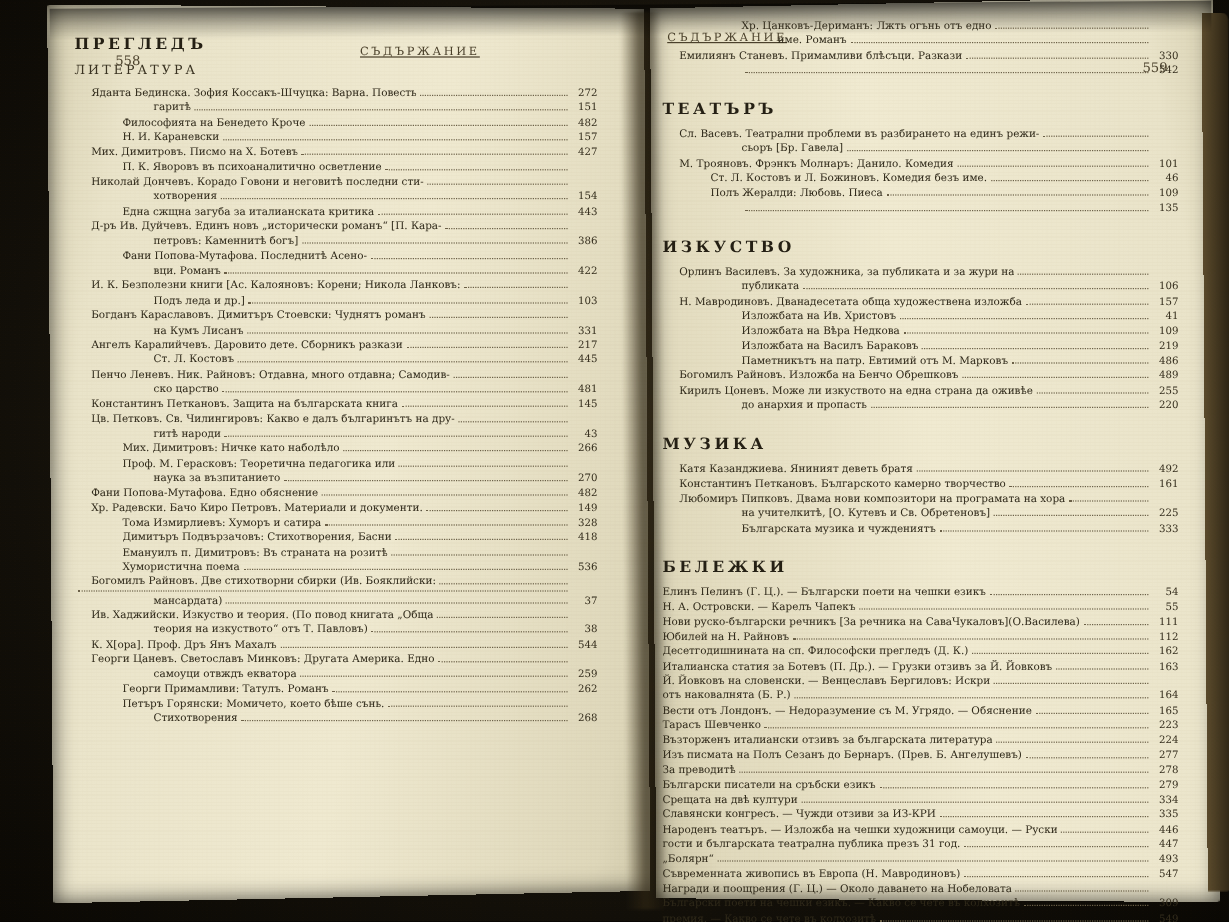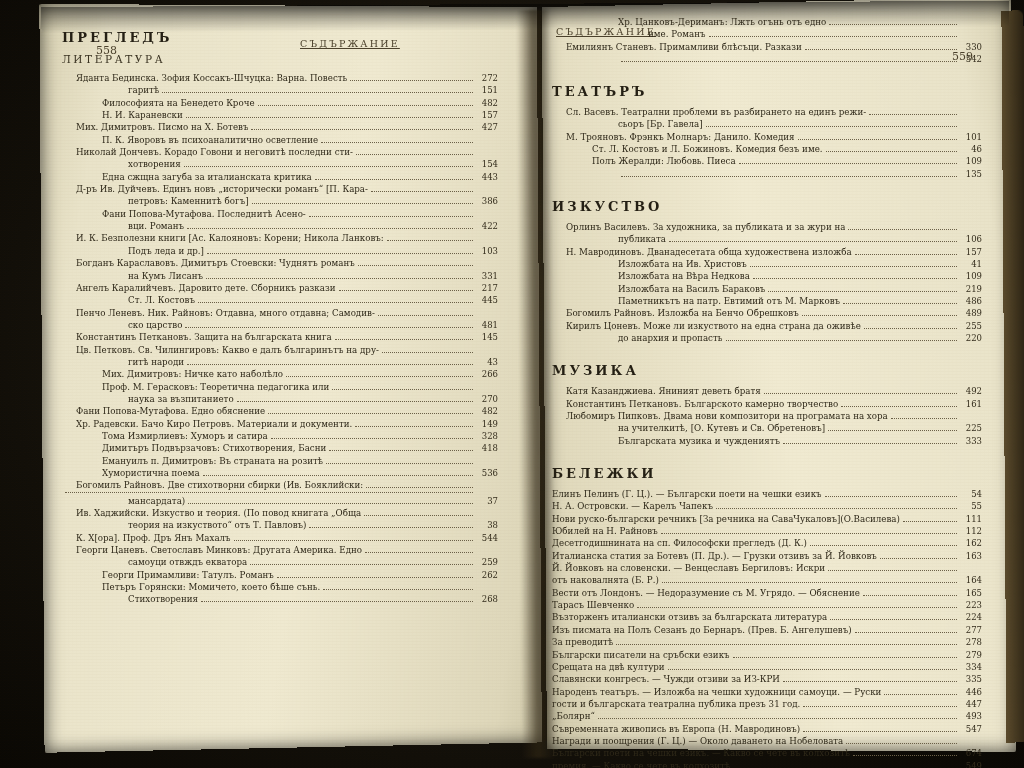--- a/index.html
+++ b/index.html
@@ -568,21 +568,21 @@
             <span class="p">547</span>
           </li>
           <li class="i0 nodots">
             <span class="t">Награди и поощрения (Г. Ц.) — Около даването на Нобеловата</span>
             <span class="dots"></span>
             <span class="p"></span>
           </li>
           <li class="i0">
             <span class="t">Български поети на чешки езикъ. — Какво се чете въ колхозитѣ</span>
             <span class="dots"></span>
-            <span class="p">674</span>
+            <span class="p">309</span>
           </li>
           <li class="i0">
             <span class="t">премия. — Какво се чете въ колхозитѣ</span>
             <span class="dots"></span>
             <span class="p">549</span>
           </li>
         </ul>
       </div>
     <ul class="toc" id="right-footer">
         <div class="spacer"></div>

